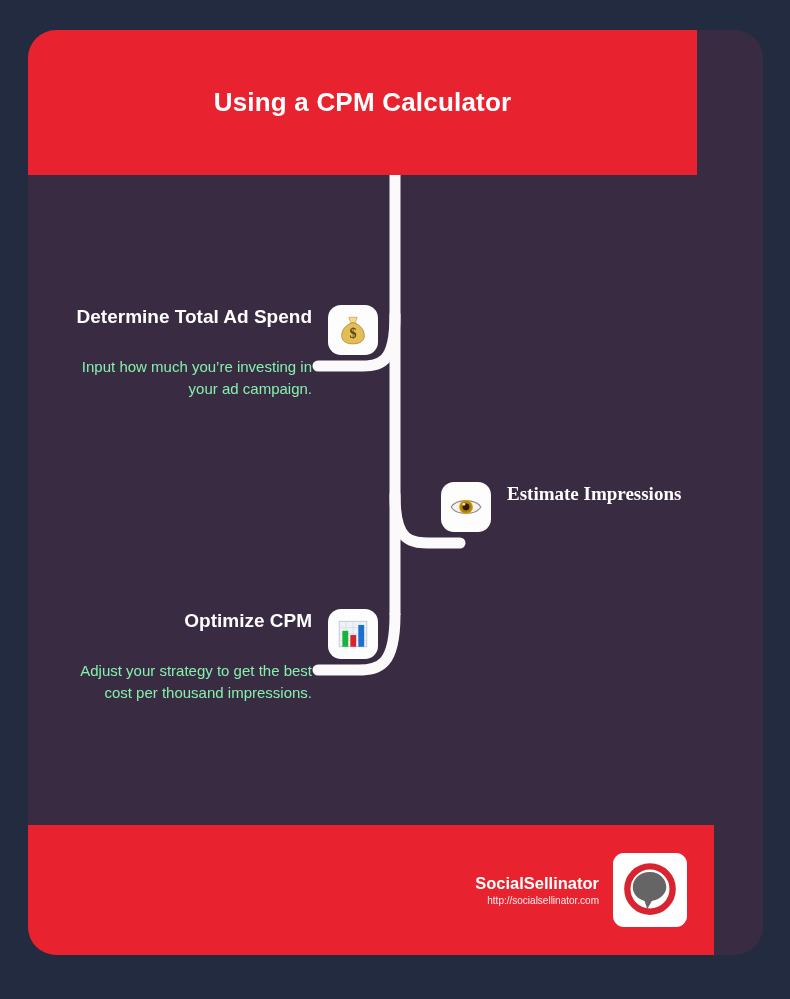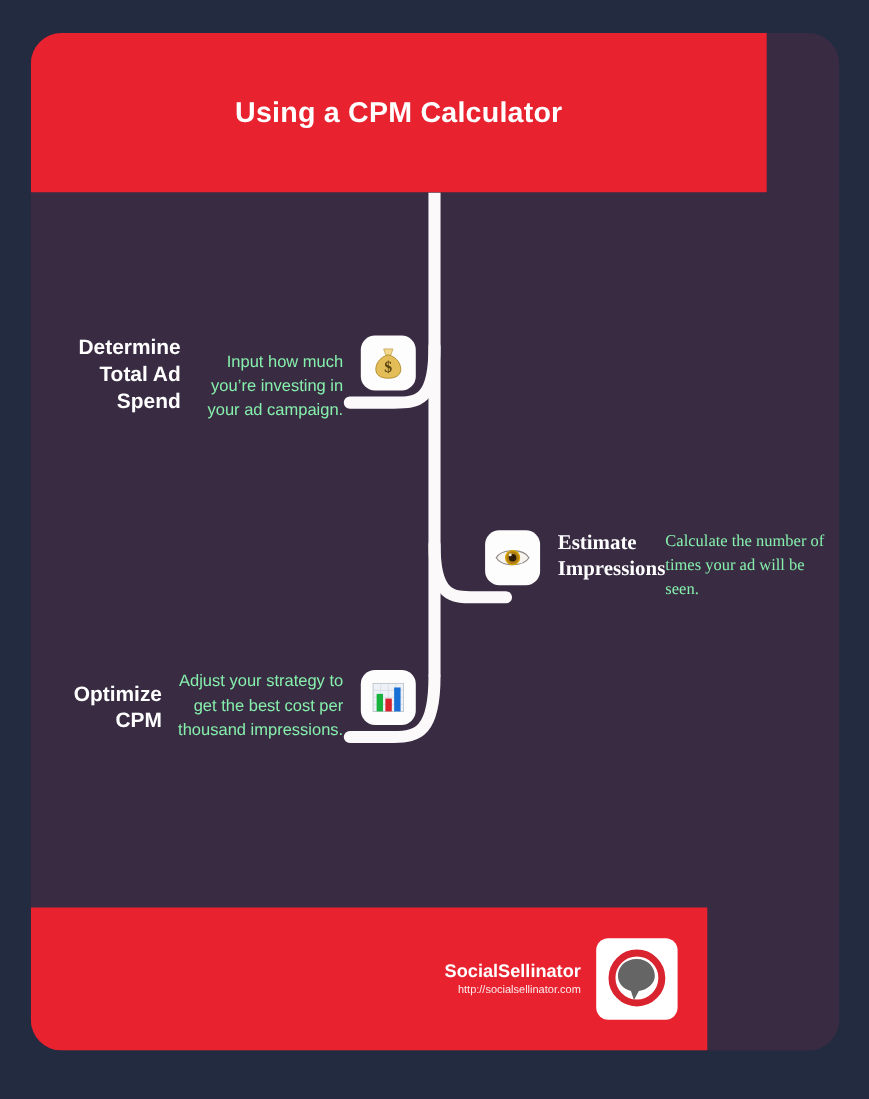--- a/index.html
+++ b/index.html
@@ -97,21 +97,22 @@
     justify-content: center;
     font-size: 30px;
     line-height: 1;
     flex: 0 0 auto;
   }
   .step-left .icon-tile { margin-left: 16px; }
   .step-right .icon-tile { margin-right: 16px; }
 
   .step-text {
     display: flex;
-    flex-direction: row;
+    flex-direction: column;
+    gap: 21px;
   }
   .step-left .step-text {
     text-align: right;
     align-items: flex-end;
     max-width: 245px;
   }
   .step-right .step-text {
     text-align: left;
     align-items: flex-start;
     max-width: 245px;
@@ -135,21 +136,21 @@
     display: block;
     width: 34px;
     height: 34px;
   }
 
   
   .card-footer {
     position: absolute;
     left: 0;
     top: 795px;
-    width: 615px;
+    width: 686px;
     height: 130px;
     background: #e8222f;
     display: flex;
     align-items: center;
     justify-content: flex-end;
     padding-right: 27px;
     box-sizing: border-box;
   }
   .footer-text {
     display: flex;
@@ -220,21 +221,20 @@
         <svg class="emoji-glyph" viewBox="0 0 64 64" xmlns="http://www.w3.org/2000/svg">
           <path d="M4 32 C14 16, 50 16, 60 32 C50 48, 14 48, 4 32 Z" fill="#f7f4f0" stroke="#8d8a86" stroke-width="2"></path>
           <circle cx="32" cy="32" r="13" fill="#d9a400"></circle>
           <circle cx="32" cy="32" r="11" fill="#b07f12"></circle>
           <circle cx="32" cy="32" r="6.5" fill="#2d1d08"></circle>
           <circle cx="28" cy="27" r="2.6" fill="#ffffff" opacity="0.85"></circle>
         </svg>
       </div>
       <div class="step-text">
         <div class="step-heading">Estimate Impressions</div>
-        <div class="step-desc">Calculate the number of times your ad will be seen.</div>
       </div>
     </div>
 
     <div class="step step-left step-3">
       <div class="step-text">
         <div class="step-heading">Optimize CPM</div>
         <div class="step-desc">Adjust your strategy to get the best cost per thousand impressions.</div>
       </div>
       <div class="icon-tile">
         <svg class="emoji-glyph" viewBox="0 0 64 64" xmlns="http://www.w3.org/2000/svg">

